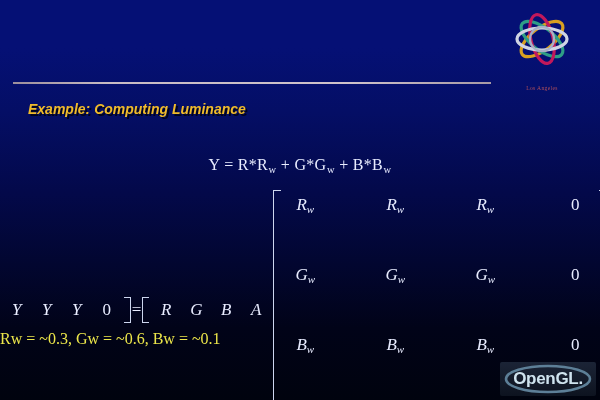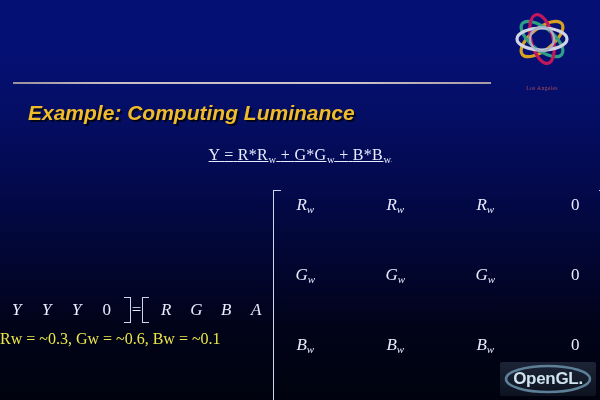--- a/index.html
+++ b/index.html
@@ -45,43 +45,42 @@
     width: 478px;
     height: 2px;
     background: linear-gradient(to right, #9c8f9c 0%, #c8bcc4 20%, #cfc3cb 70%, #a79aa5 100%);
   }
 
   
   #subtitle {
     position: absolute;
     left: 28px;
     top: 101px;
-    font-size: 21px;
+    font-size: 14px;
     font-weight: bold;
     font-style: italic;
     color: #f0bb2a;
     text-shadow: 2px 2px 0 rgba(0,0,0,0.72);
     white-space: nowrap;
   }
 
   
   .math {
     font-family: "Liberation Serif", serif;
     color: #e8ecff;
   }
   #formula {
     position: absolute;
     left: 0;
     right: 0;
-    top: 146px;
+    top: 156px;
     text-align: center;
     font-size: 16px;
     letter-spacing: 0.3px;
     white-space: nowrap;
-    text-decoration: underline;
   }
   #formula .sub {
     font-size: 10.5px;
     vertical-align: -3px;
     padding-left: 0.5px;
   }
 
   
   #equation {
     position: absolute;

